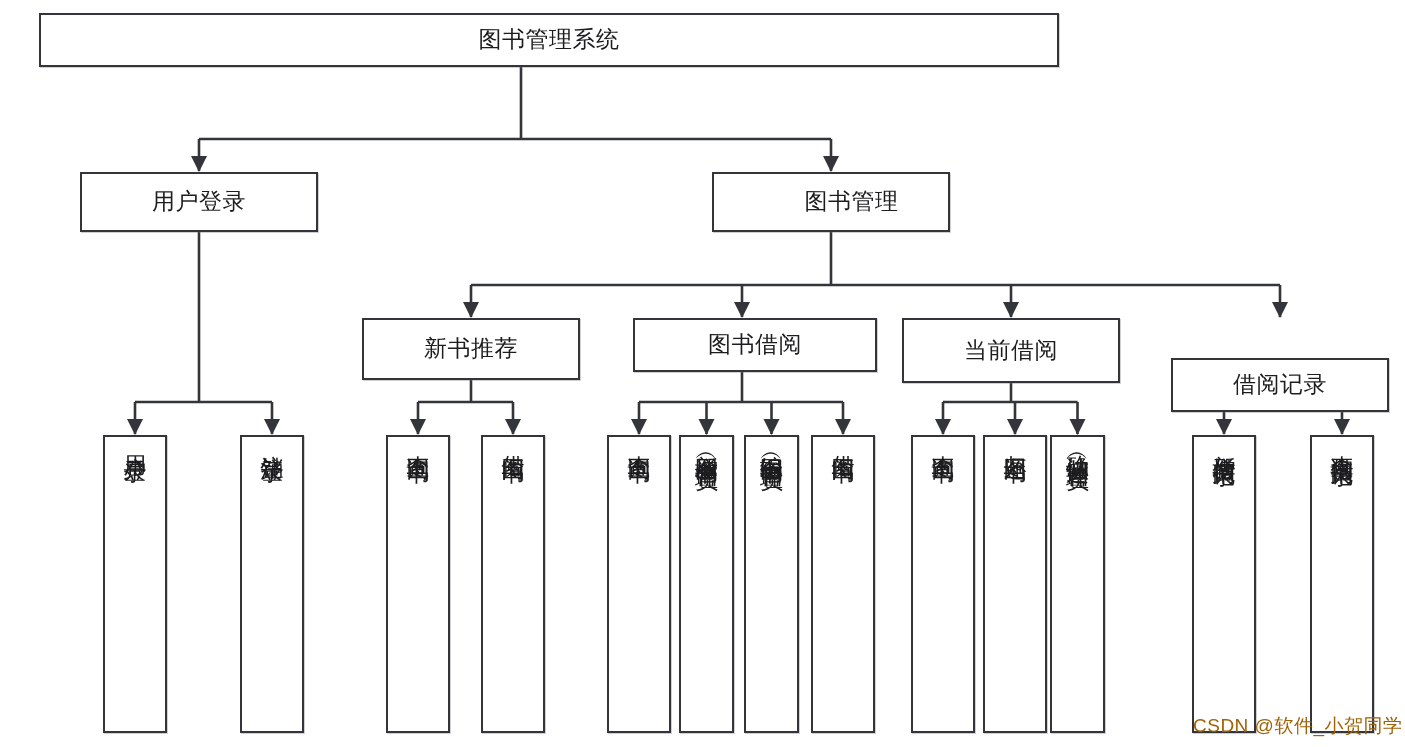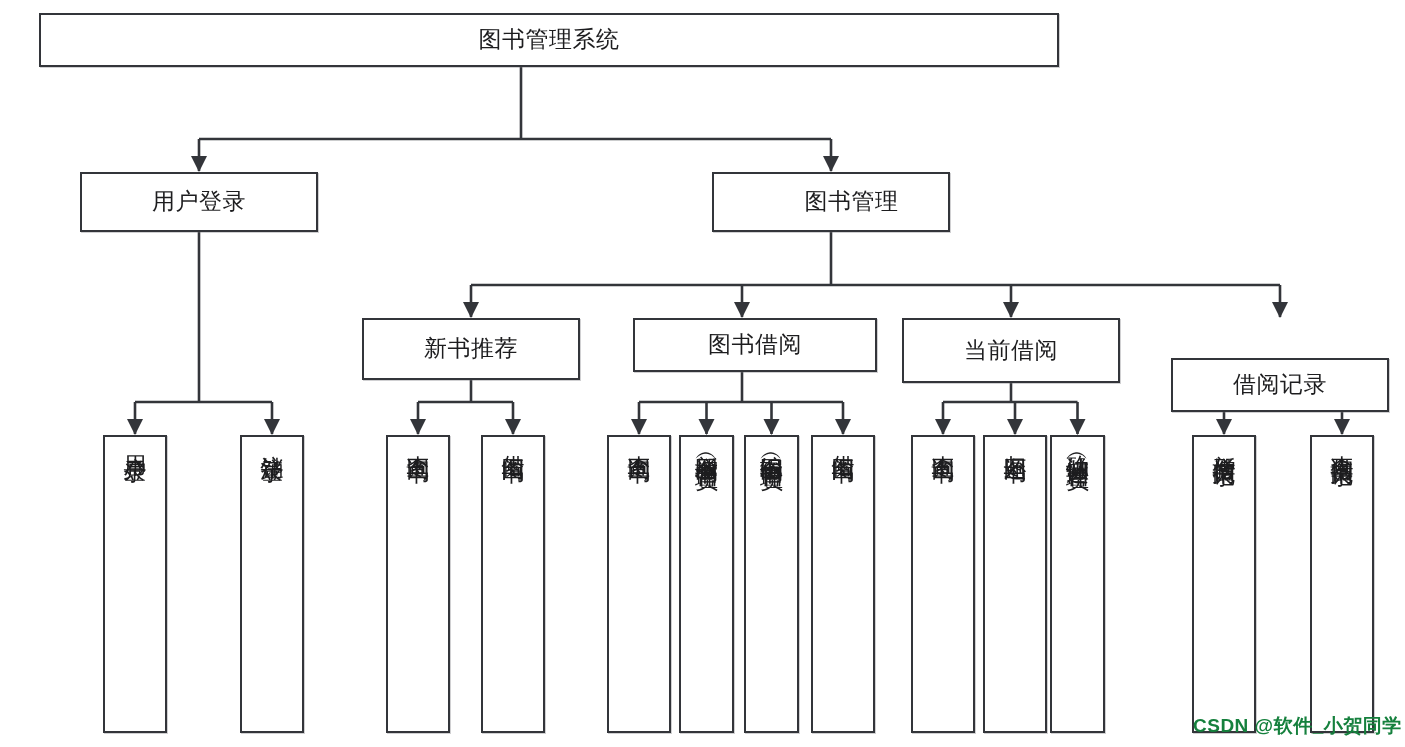--- a/index.html
+++ b/index.html
@@ -52,26 +52,25 @@
   .node.vertical .label {
     writing-mode: vertical-rl;
     text-orientation: upright;
     font-size: 23px;
     line-height: 1.18;
     letter-spacing: 2px;
     margin: 0 auto;
   }
   .watermark {
     position: absolute;
-    color: #15803d;
+    color: #a16207;
     font-size: 19px;
     letter-spacing: 0.5px;
     white-space: nowrap;
     pointer-events: none;
-    font-weight: bold;
   }
 </style>
 </head>
 <body>
 
 <div id="canvas">
 
   <svg id="edges" viewBox="0 0 1405 747" xmlns="http://www.w3.org/2000/svg">
     <defs>
       <marker id="arrow" viewBox="0 0 10 10" refX="9.4" refY="5" markerWidth="6.2" markerHeight="6.2" orient="auto-start-reverse">

